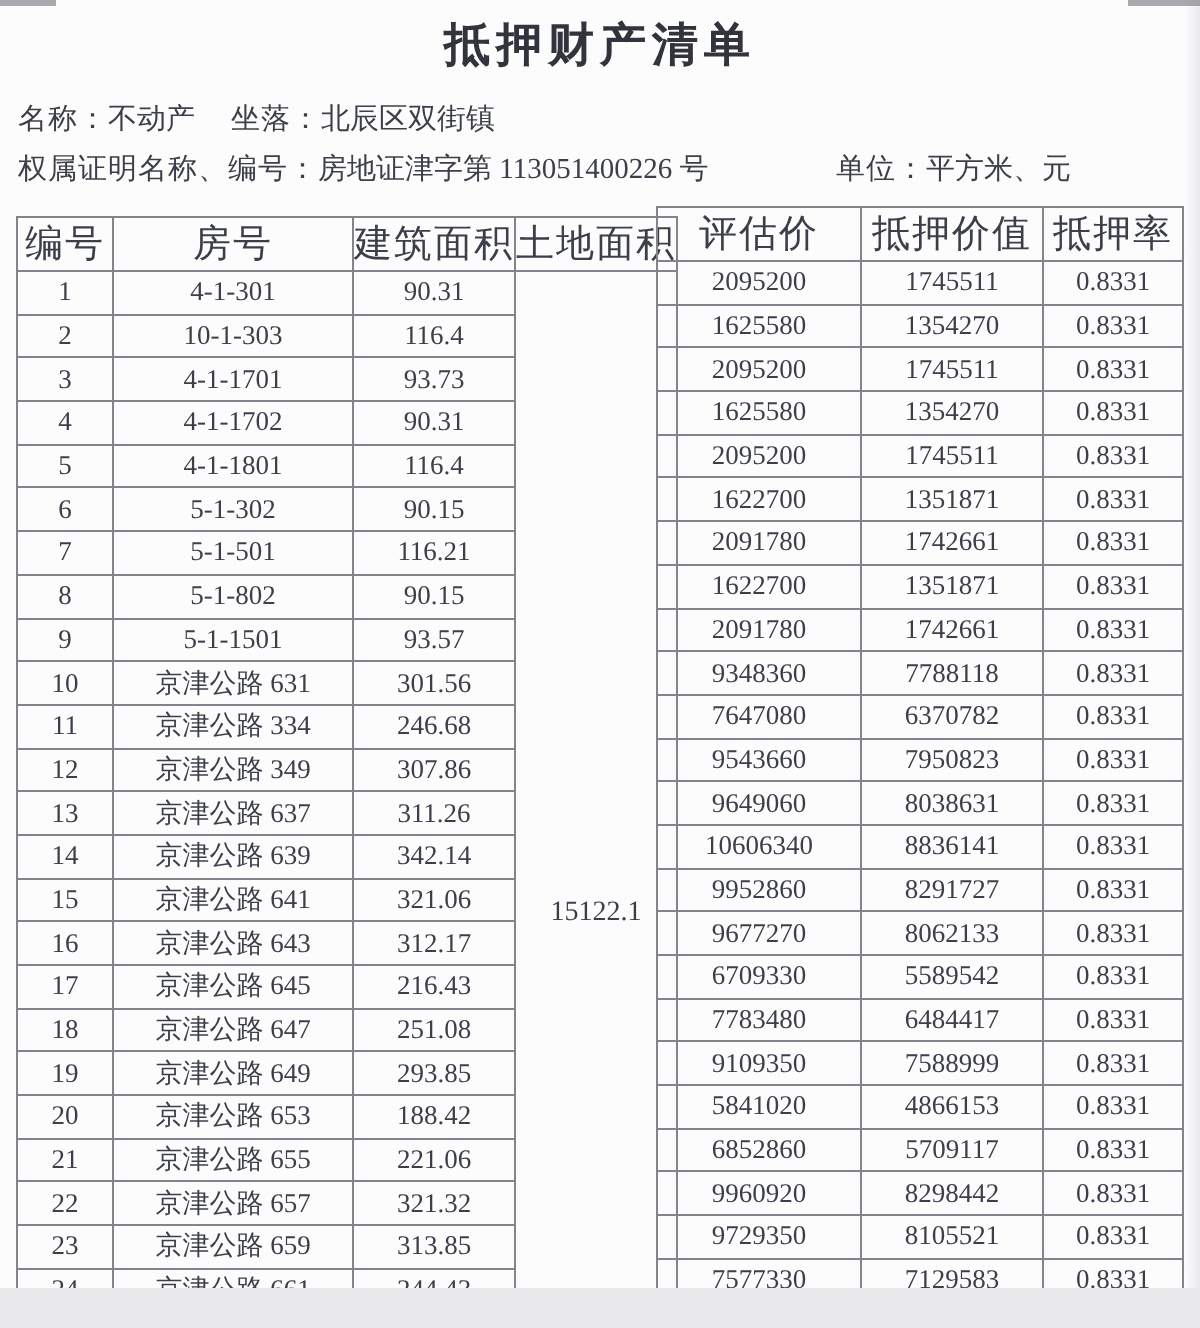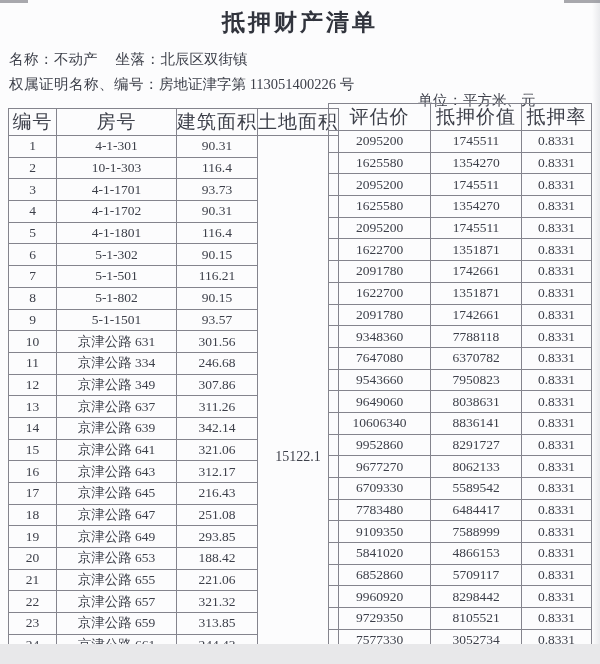--- a/index.html
+++ b/index.html
@@ -13,21 +13,21 @@
   .edge-right{
     position:absolute;top:0;right:0;width:8px;height:100%;
     background:linear-gradient(to left, rgba(120,125,140,.14), rgba(120,125,140,0));
   }
   .doc-title{
     position:absolute;top:7px;left:0;width:100%;text-align:center;
     font-size:23px;font-weight:bold;letter-spacing:3px;color:#31343d;
   }
   .meta-line1{position:absolute;top:50px;left:9px;font-size:14.5px;}
   .meta-line2{position:absolute;top:75px;left:9px;font-size:14.5px;}
-  .meta-unit{position:absolute;top:75px;left:418px;font-size:14.5px;margin-top:16px;}
+  .meta-unit{position:absolute;top:75px;left:418px;font-size:14.5px;}
   .meta-gap{display:inline-block;width:18px;}
   .lbl{letter-spacing:.5px;}
 
   table.tbl{position:absolute;border-collapse:collapse;table-layout:fixed;}
   #left-table{left:8px;top:108px;}
   #right-table{left:328px;top:103px;}
   .tbl th,.tbl td{
     border:1px solid #84848d;padding:0;text-align:center;
     font-weight:normal;white-space:nowrap;overflow:hidden;
     color:#3c3f49;
@@ -330,21 +330,21 @@
           <td>8298442</td>
           <td>0.8331</td>
         </tr>
         <tr>
           <td>9729350</td>
           <td>8105521</td>
           <td>0.8331</td>
         </tr>
         <tr>
           <td>7577330</td>
-          <td>3052734</td>
+          <td>7129583</td>
           <td>0.8331</td>
         </tr>
         <tr>
           <td>2779460</td>
           <td>2315568</td>
           <td>0.8331</td>
         </tr>
       </tbody>
   </table>
 

